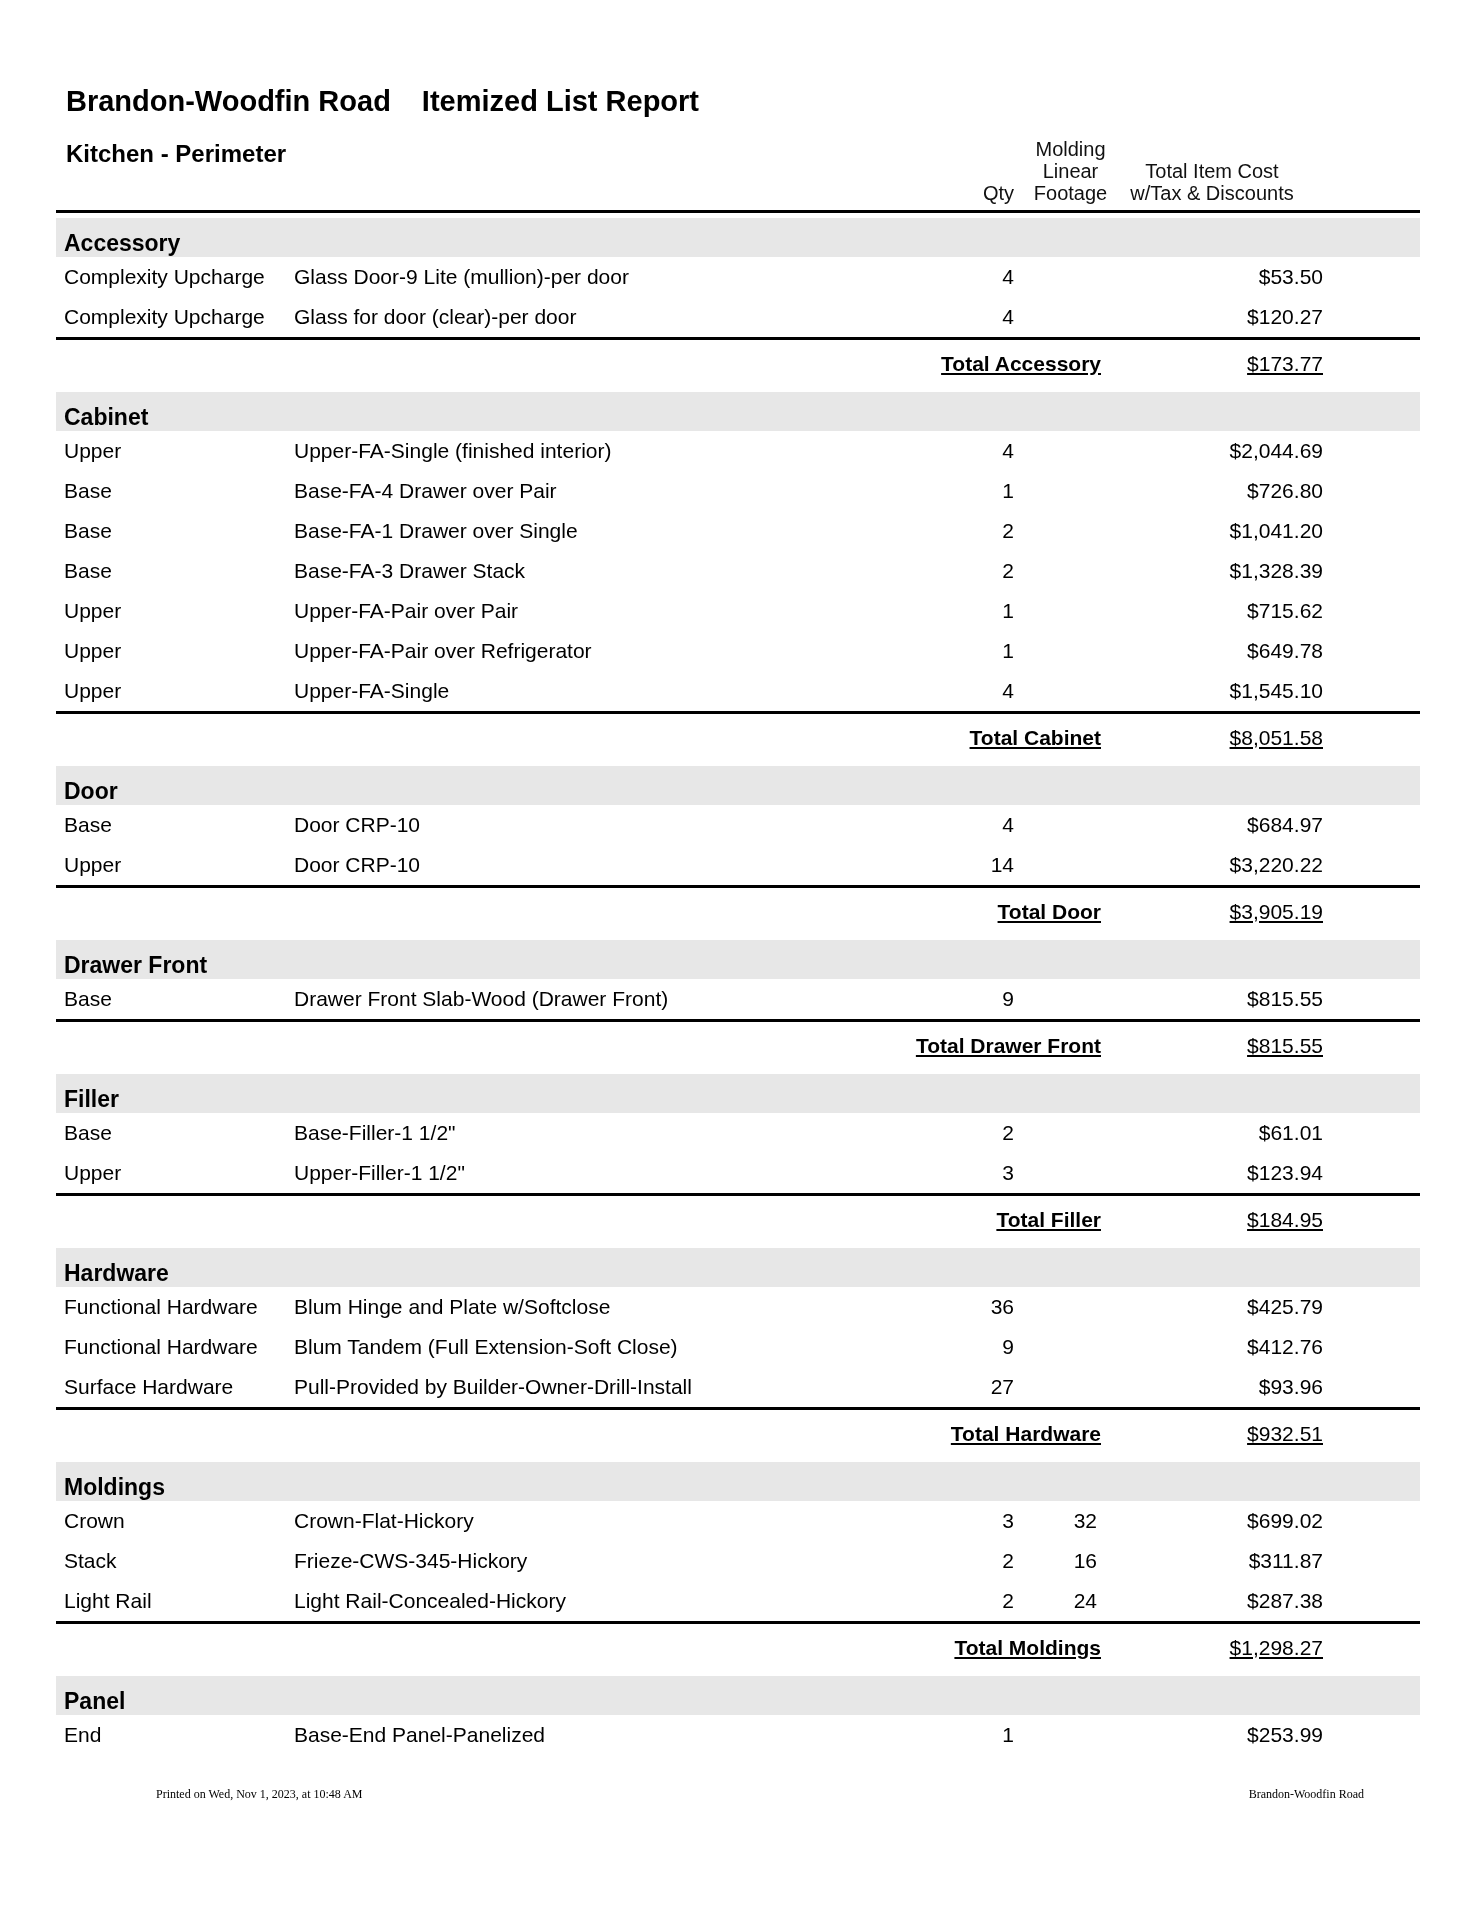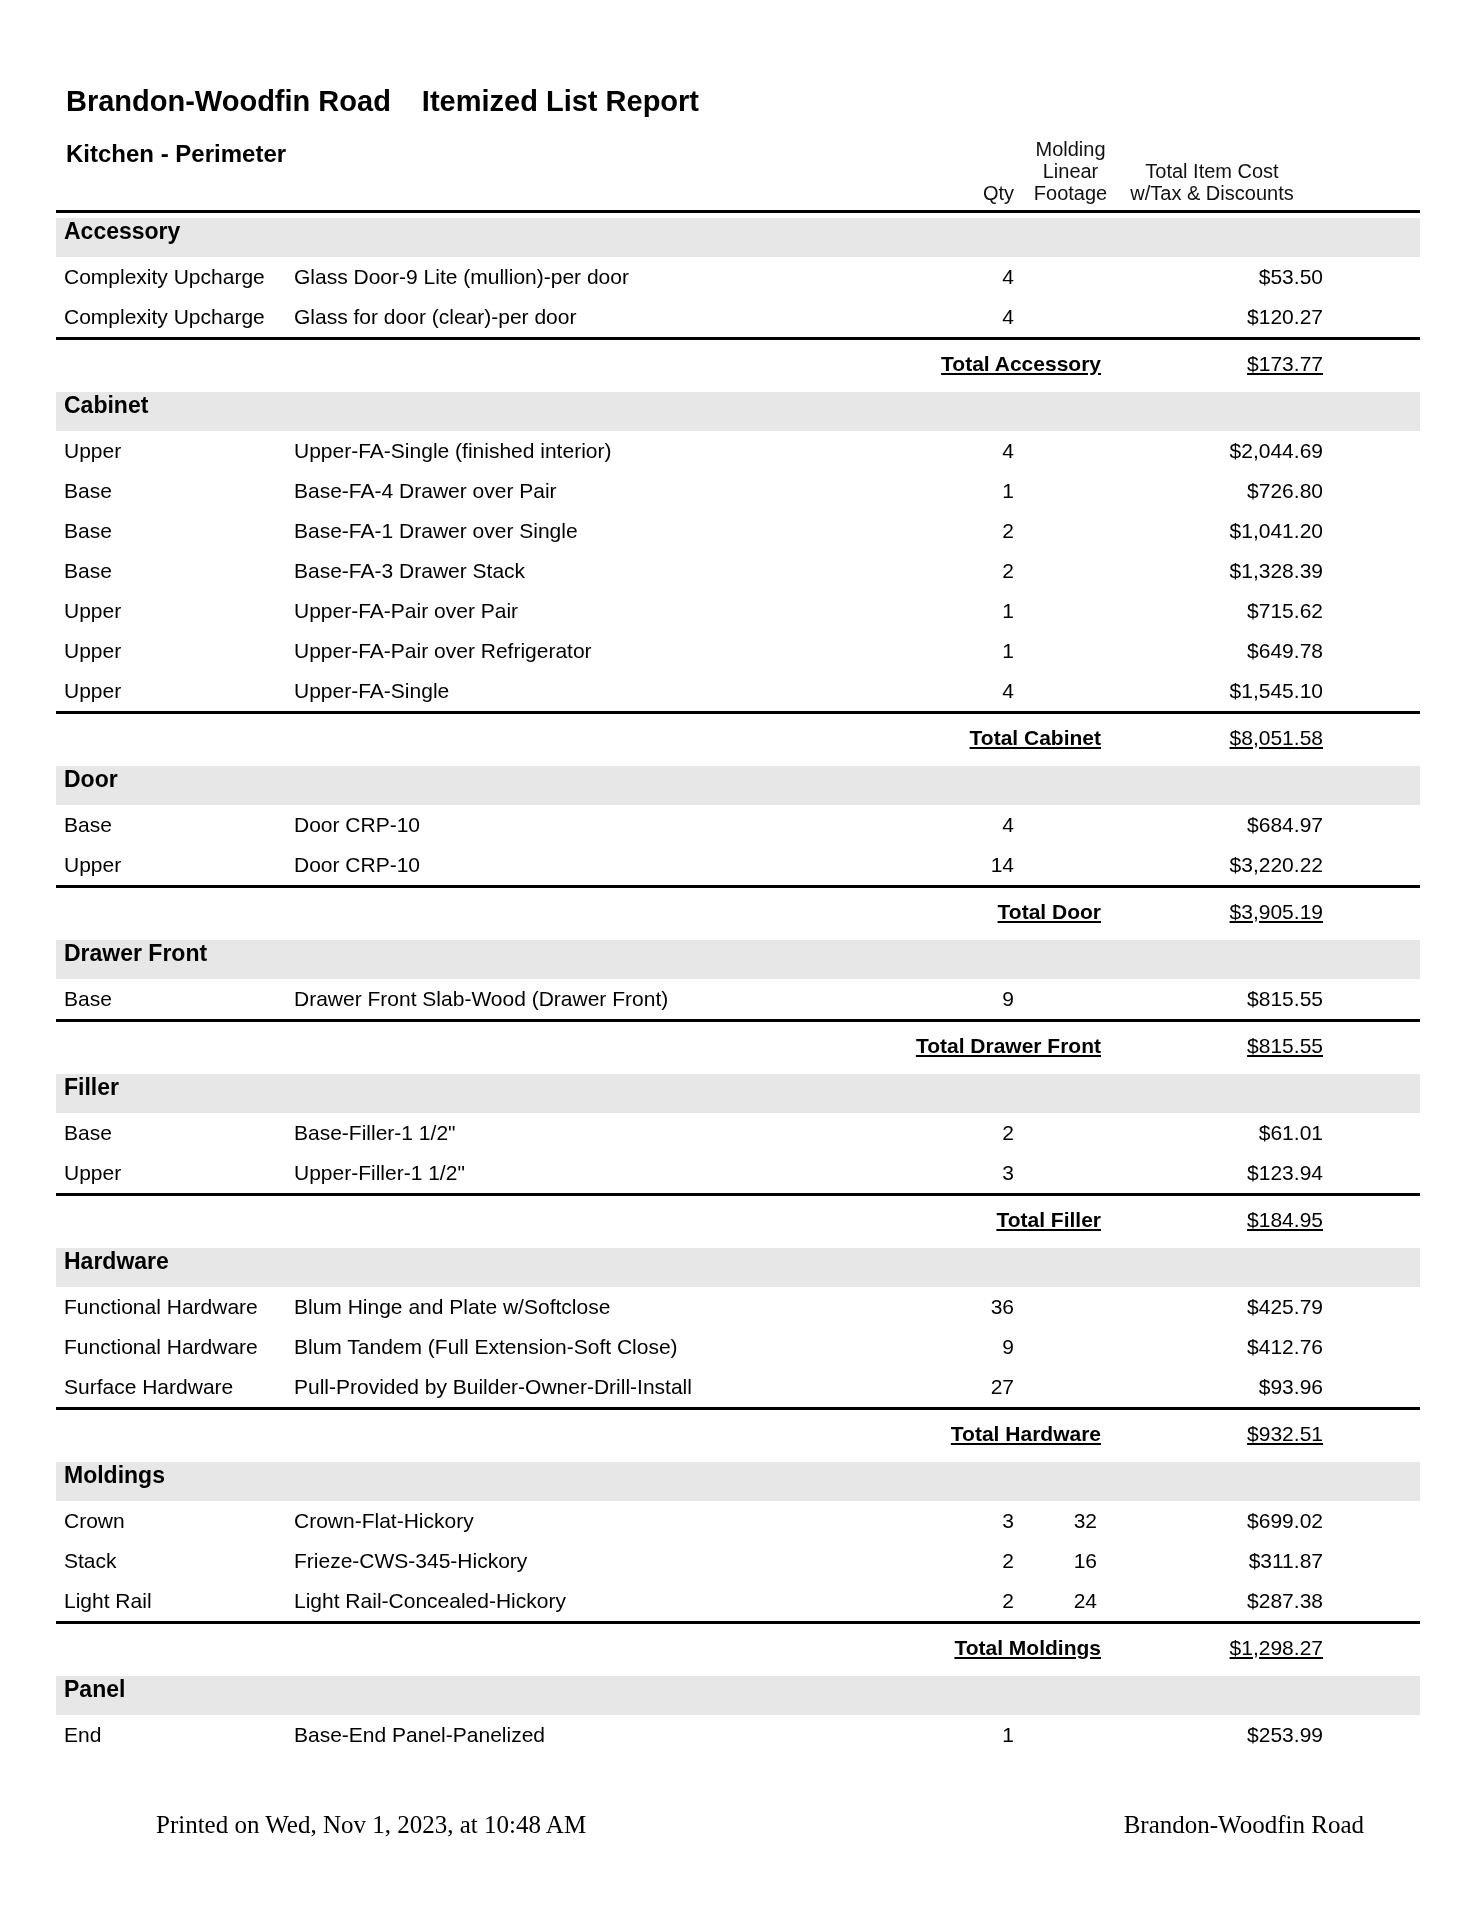--- a/index.html
+++ b/index.html
@@ -41,21 +41,21 @@
   .col-molding { grid-column: 4; text-align: center; white-space: nowrap; transform: translateX(12px); }
   .col-cost { grid-column: 5; text-align: center; white-space: nowrap; }
 
   
   .band {
     width: 1364px;
     height: 39px;
     margin-top: 5px;
     background: #e7e7e7;
     display: flex;
-    align-items: flex-start;
+    align-items: flex-end;
   }
   .band span { font-size: 23px; font-weight: bold; padding-left: 8px; }
 
   
   .rows.ruled { border-bottom: 3px solid #000; }
   .row { height: 40px; align-items: center; font-size: 21px; }
   .cell.cat  { grid-column: 1; padding-left: 8px; white-space: nowrap; }
   .cell.desc { grid-column: 2; white-space: nowrap; }
   .cell.qty  { grid-column: 3; text-align: right; padding-right: 2px; }
   .cell.ftg  { grid-column: 4; text-align: right; padding-right: 4px; }
@@ -71,23 +71,23 @@
     text-decoration: underline;
   }
   .total-label { grid-column: 1; text-align: right; font-size: 21px; font-weight: bold; padding-right: 0; }
   .total-price { grid-column: 2; text-align: right; font-size: 21px; }
 
   
   .footer {
     display: flex;
     justify-content: space-between;
     width: 1364px;
-    margin-top: 56px;
+    margin-top: 32px;
     font-family: "Liberation Serif", serif;
-    font-size: 25px;
+    font-size: 12px;
   }
   .footer .printed { padding-left: 100px; }
   .footer .project { padding-right: 56px; }
 </style>
 </head>
 <body>
 
 <div class="page">
   <div class="content">
 

